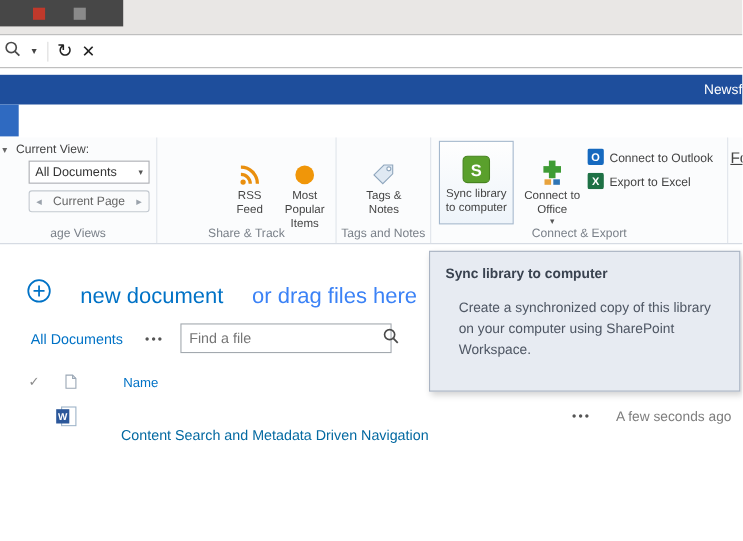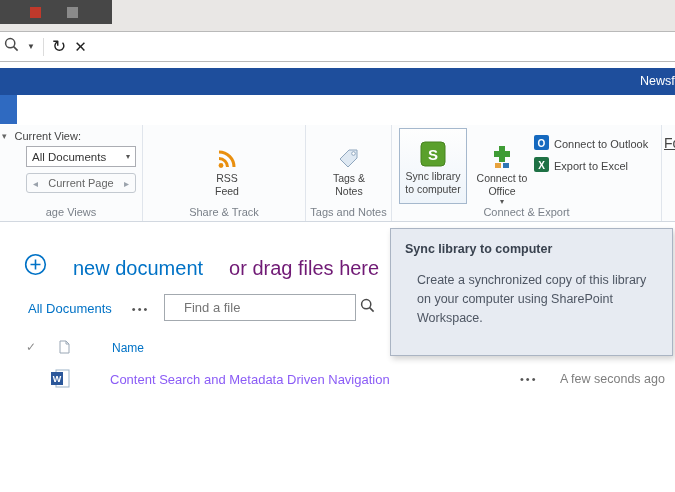--- a/index.html
+++ b/index.html
@@ -82,40 +82,40 @@
   .tooltip { position:absolute; top:228px; left:390px; width:283px; min-height:128px;
     background:#e7ebf2; border:1px solid #aab4c3; box-shadow:2px 3px 6px rgba(0,0,0,.18);
     padding:13px 14px; z-index:5; }
   .tooltip-title { font-size:12.5px; font-weight:bold; color:#39424f; }
   .tooltip-body { margin-top:15px; margin-left:12px; width:232px;
     font-size:12.5px; color:#4e5663; line-height:1.5; }
 
   
   .new-doc { position:absolute; top:253px; left:24px; display:flex; align-items:flex-end; gap:26px; cursor:pointer; }
   .new-doc-text { font-size:20px; color:#0072c6; }
-  .drag-text { font-size:20px; color:#701a75; }
+  .drag-text { font-size:20px; color:#3b82f6; }
 
   .views-row { position:absolute; top:301px; left:28px; display:flex; gap:20px; align-items:center; }
   .view-tab { font-size:13px; color:#0072c6; cursor:pointer; }
   .ellipsis { font-size:11px; color:#555; letter-spacing:2px; cursor:pointer; }
 
   .search-box { position:absolute; top:294px; left:164px; width:192px; height:27px;
     border:1px solid #a3a9af; background:#fff; display:flex; align-items:center; padding:0 7px; }
   .search-box input { border:none; outline:none; flex:1; font-size:13px; color:#333;
-    font-family:inherit; background:transparent;margin-left:12px; }
+    font-family:inherit; background:transparent; }
 
   .table-header { position:absolute; top:338px; left:0; width:675px; height:20px; }
   .check-all { position:absolute; left:26px; top:2px; color:#8b8b8b; font-size:12px; cursor:pointer; }
   .type-col-icon { position:absolute; left:59px; top:2px; }
   .col-name { position:absolute; left:112px; top:3px; font-size:12px; color:#0072c6; cursor:pointer; }
   .col-modified { position:absolute; left:560px; top:3px; font-size:12px; color:#828282; cursor:pointer; }
 
   .table-row { position:absolute; top:366px; left:0; width:675px; height:28px; }
   .word-icon { position:absolute; left:51px; top:3px; }
-  .row-title { position:absolute; left:110px; top:6px; font-size:13px; color:#8b5cf6; cursor:pointer; }
+  .row-title { position:absolute; left:110px; top:22px; font-size:13px; color:#0369a1; cursor:pointer; }
   .row-ellipsis { position:absolute; left:520px; top:7px; }
   .row-modified { position:absolute; left:560px; top:6px; font-size:12.5px; color:#7e7e7e; }
 </style>
 </head>
 <body>
 
 <div class="top-strip">
   <div class="window-fragment">
     <span class="frag-glyph-a"></span>
     <span class="frag-glyph-b"></span>
@@ -165,20 +165,28 @@
     <div class="big-btn btn-rss">
       <span class="icon-wrap">
         <svg width="20" height="20" viewBox="0 0 20 20">
             <circle cx="4" cy="16.5" r="2.4" fill="#e98f0e"></circle>
             <path d="M2 9.5 a8.5 8.5 0 0 1 8.5 8.5" fill="none" stroke="#e98f0e" stroke-width="3"></path>
             <path d="M2 3 a15 15 0 0 1 15 15" fill="none" stroke="#e98f0e" stroke-width="3"></path>
           </svg>
       </span>
       <span>RSS Feed</span>
     </div>
+    <div class="big-btn btn-pop">
+      <span class="icon-wrap">
+        <svg width="20" height="20" viewBox="0 0 20 20">
+            <circle cx="10" cy="10" r="8.5" fill="#f09609"></circle>
+          </svg>
+      </span>
+      <span>Most Popular Items</span>
+    </div>
     <div class="grp-label">Share &amp; Track</div>
   </div>
 
   <div class="ribbon-group g-tags">
     <div class="big-btn btn-tags">
       <span class="icon-wrap">
         <svg width="24" height="22" viewBox="0 0 24 22">
             <path d="M3 12 L12 3 h8 v8 l-9 9 z" fill="#dfe9f3" stroke="#8fa6bd"></path>
             <circle cx="16.5" cy="6.5" r="1.8" fill="#fff" stroke="#8fa6bd"></circle>
           </svg>

